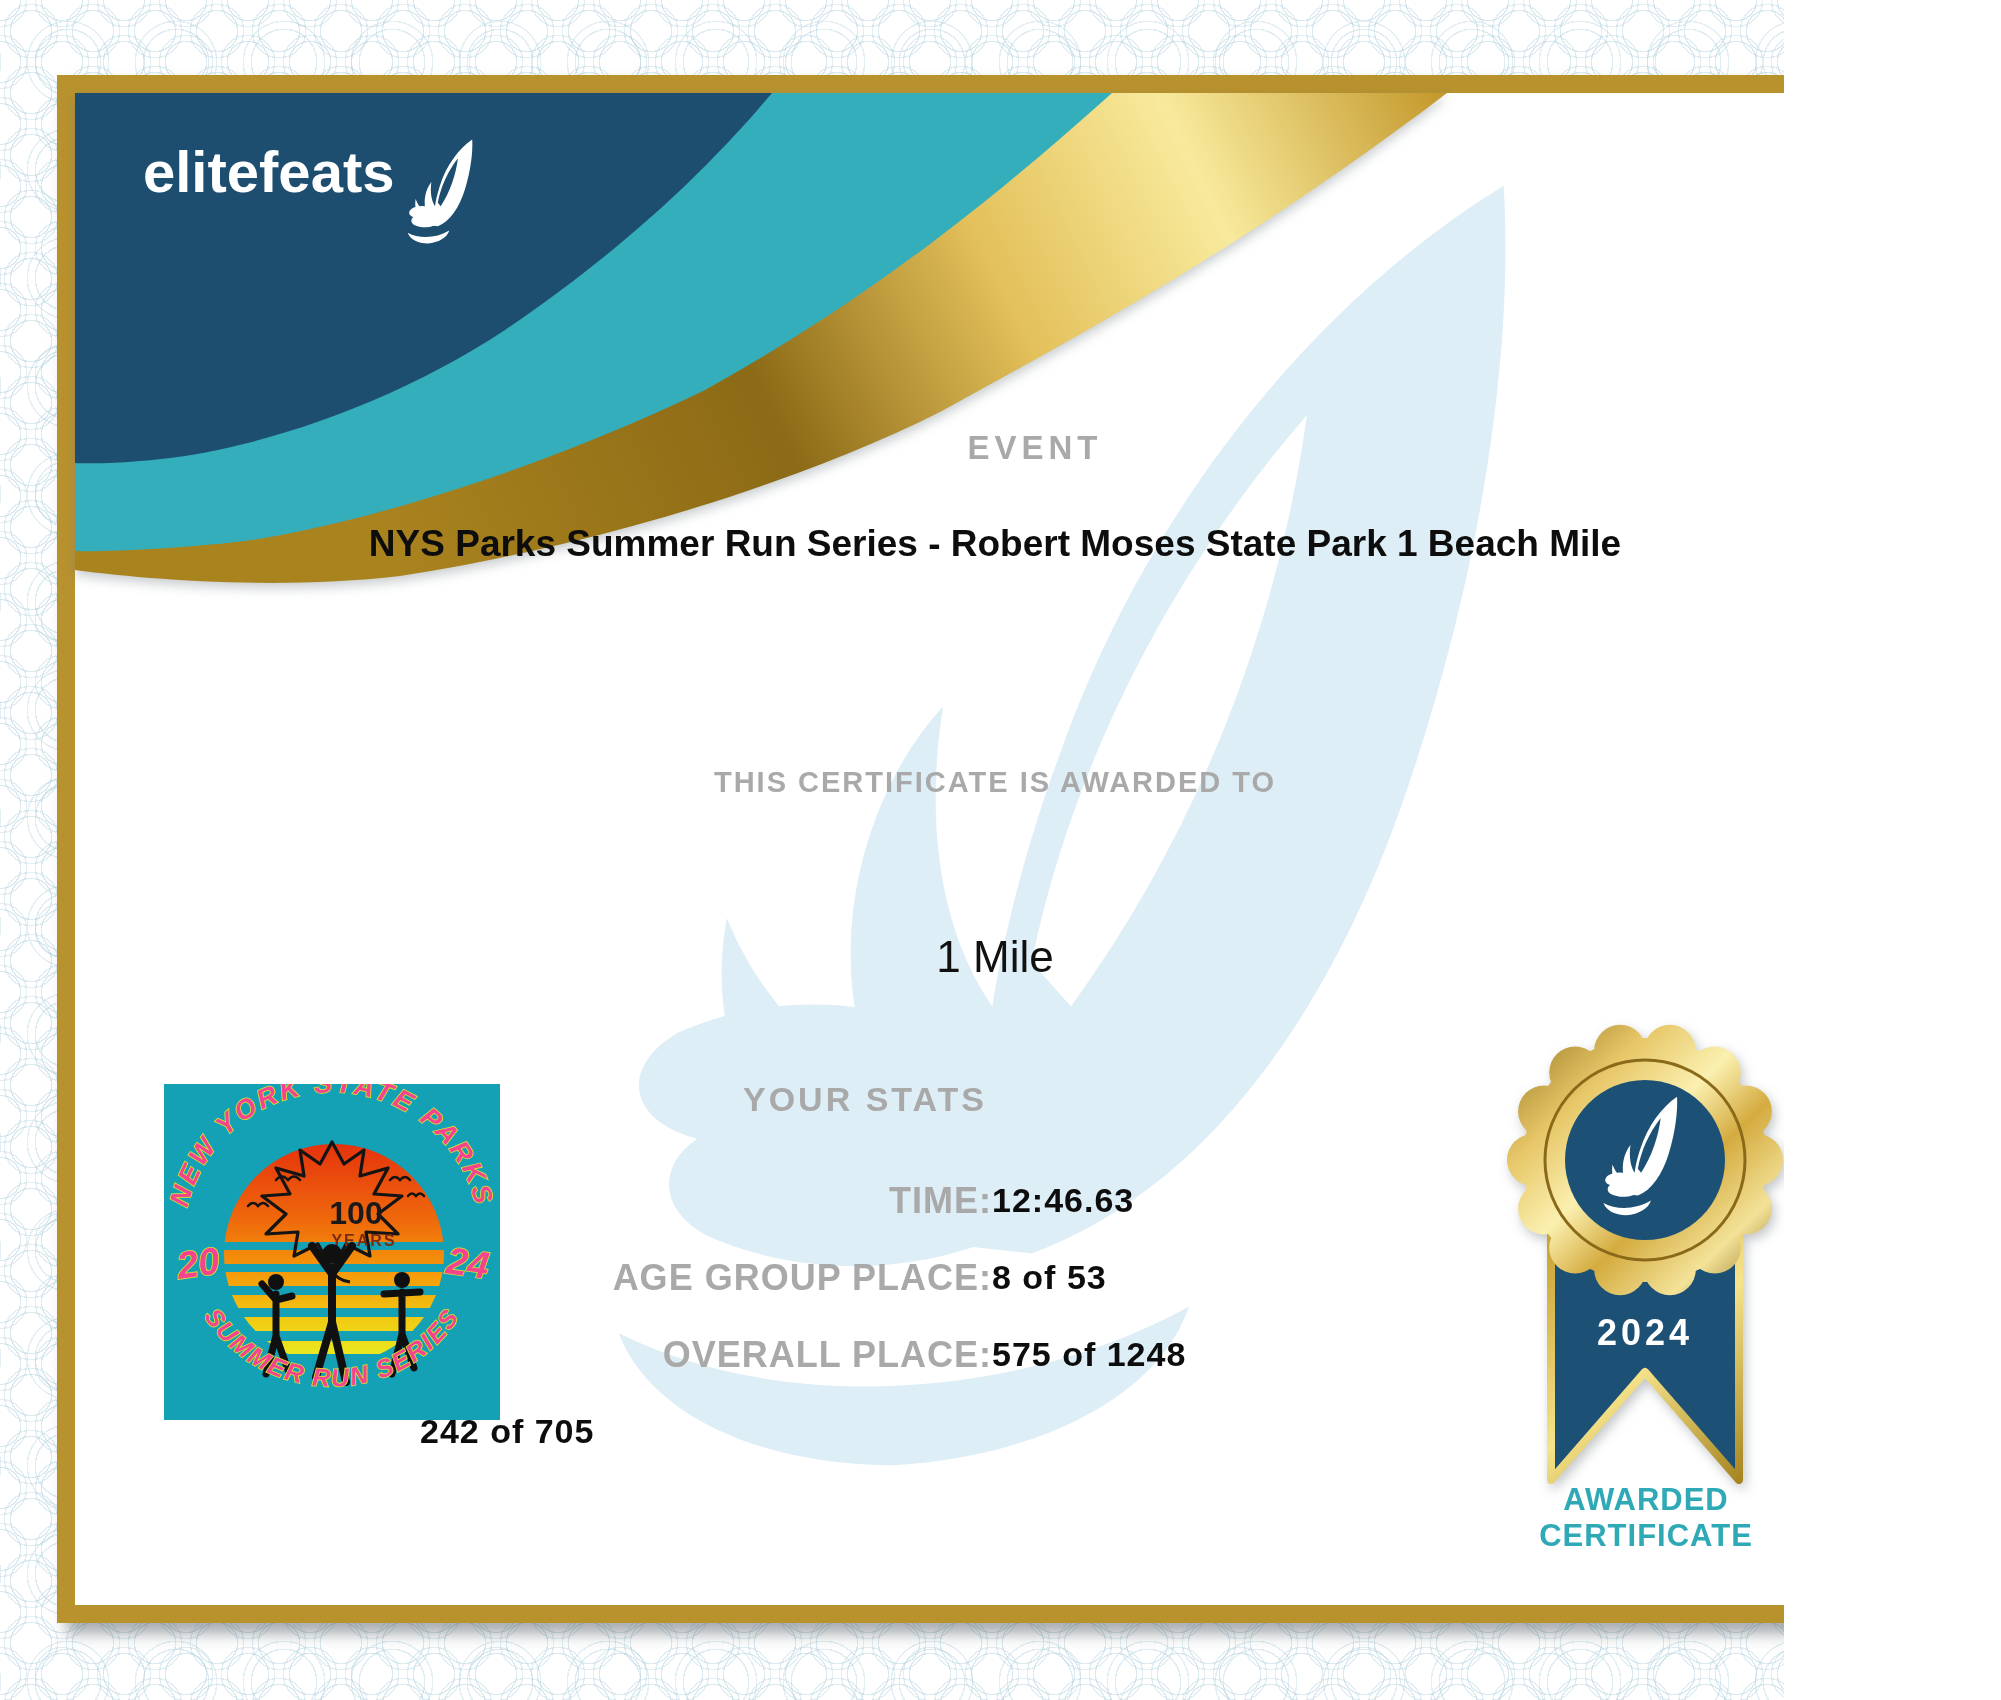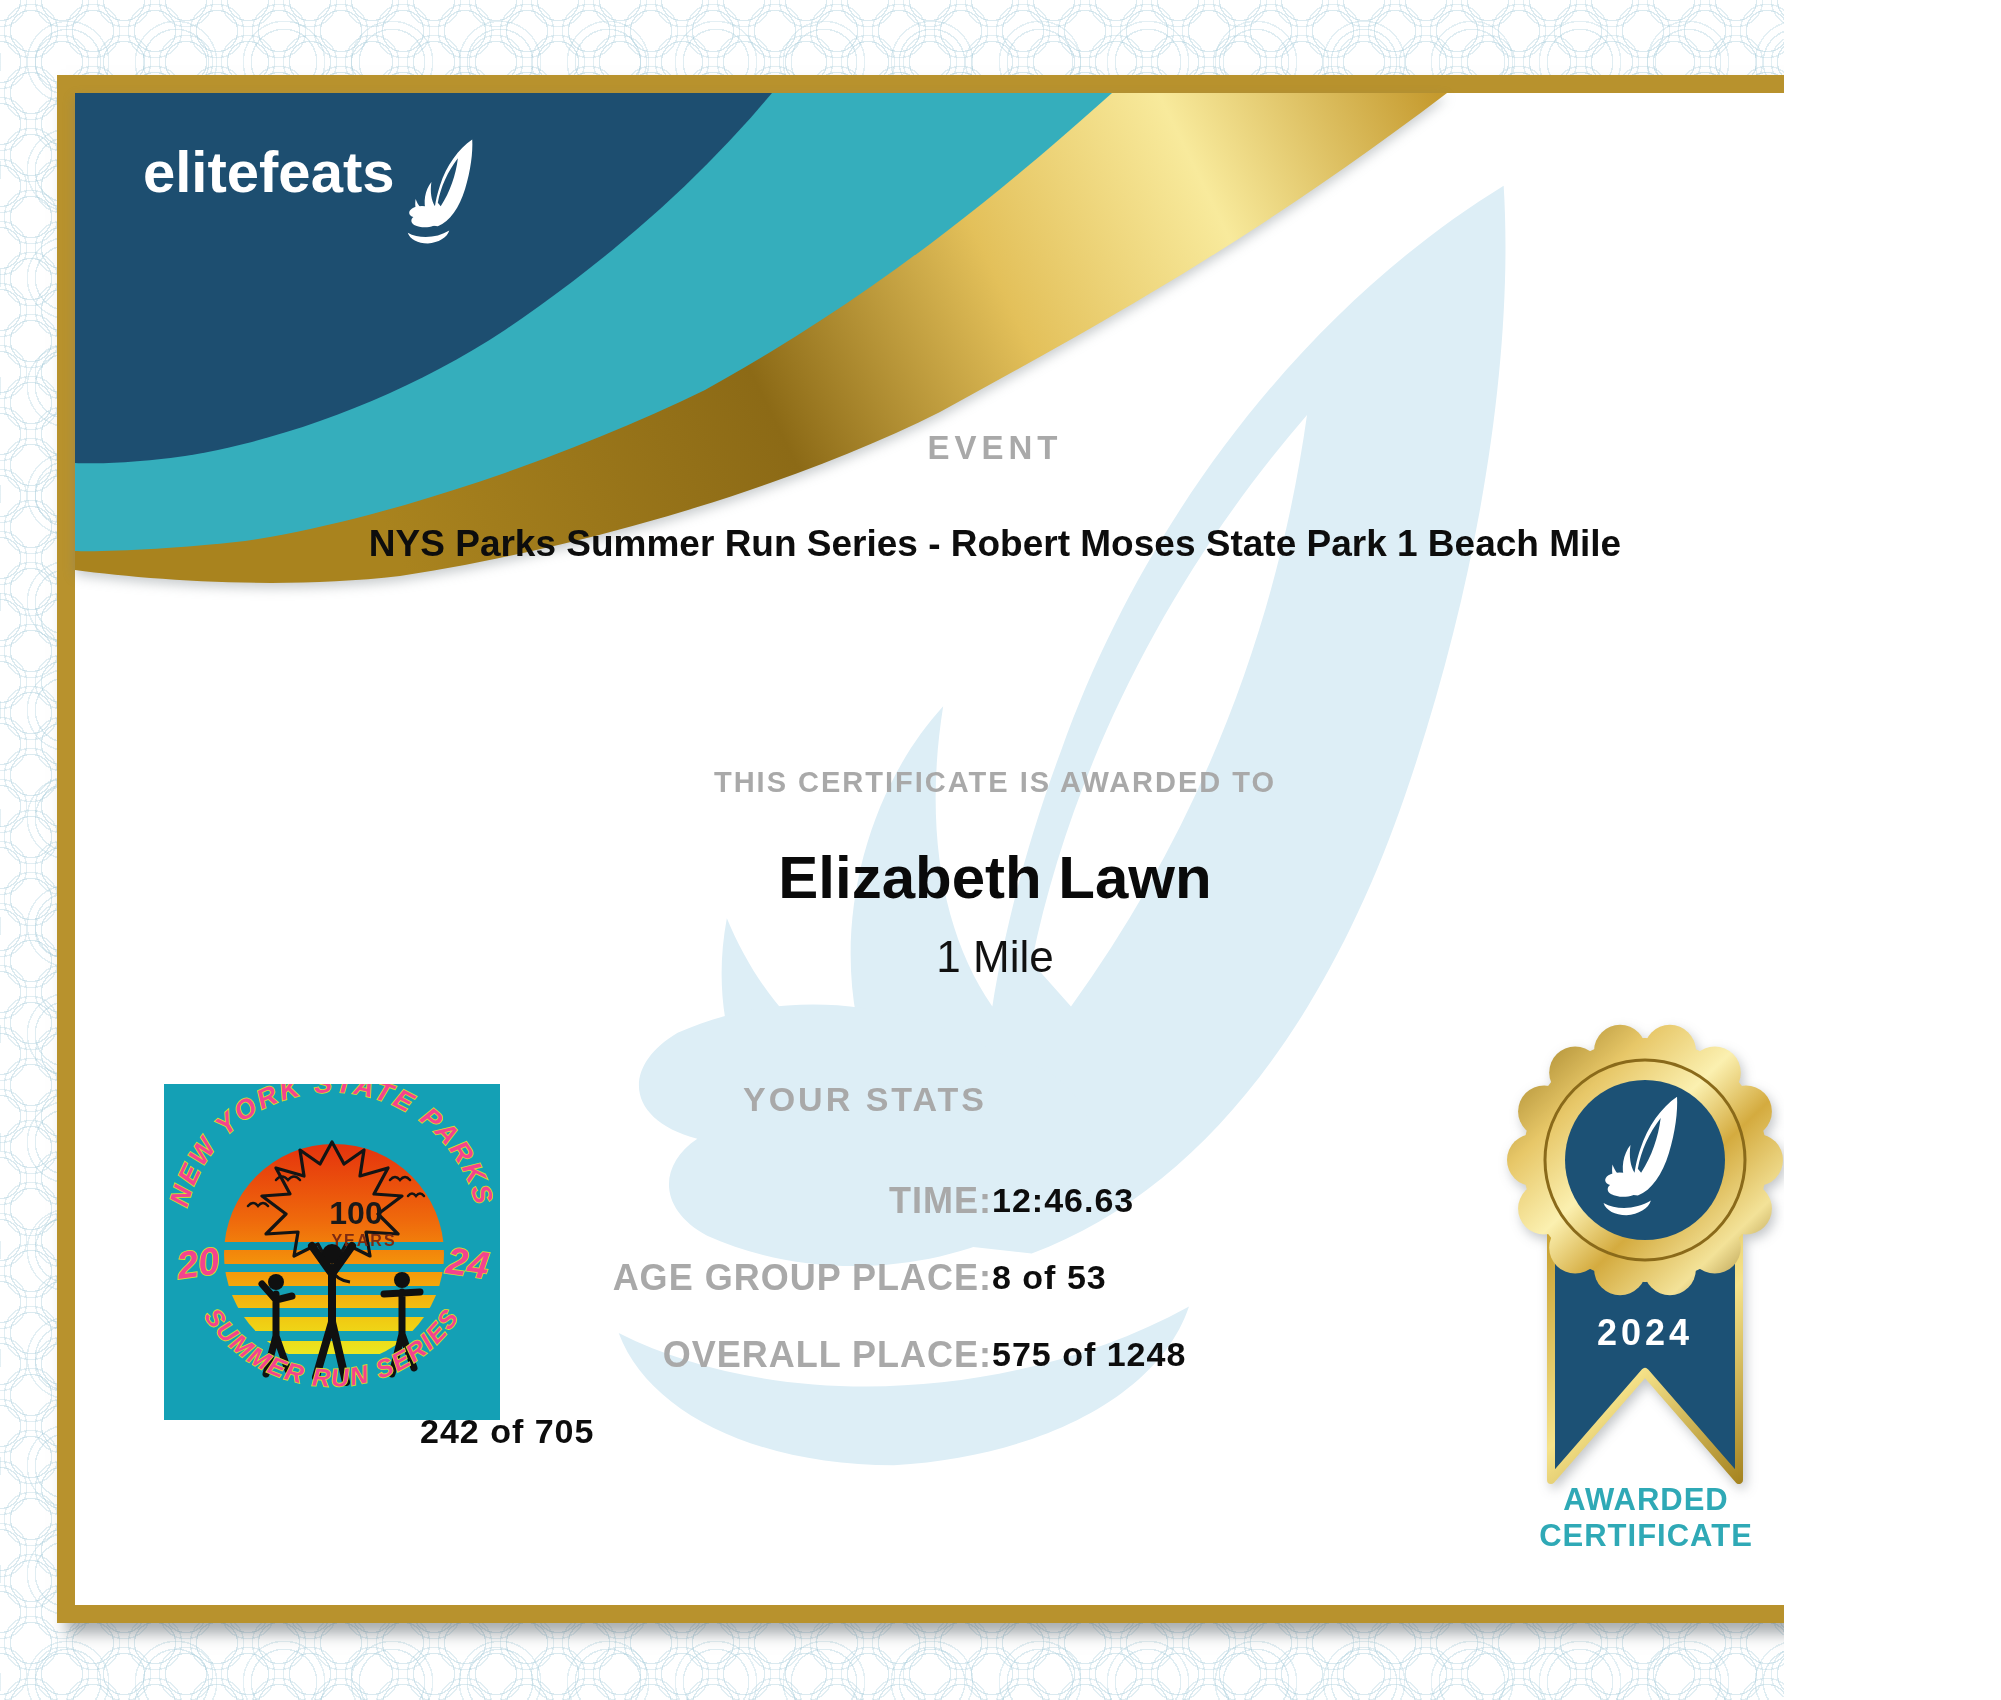--- a/index.html
+++ b/index.html
@@ -25,21 +25,21 @@
     box-shadow:9px 11px 14px rgba(96,106,112,.55);
   }
   svg.abs{position:absolute;}
   
   .brand-word{
     position:absolute;left:143px;top:142px;width:300px;
     font-size:58px;font-weight:700;letter-spacing:0px;color:#ffffff;line-height:1.05;
   }
   
   .ctext{position:absolute;left:75px;width:1840px;text-align:center;line-height:1.1;}
-  .event-label{top:430px;font-size:33px;font-weight:700;letter-spacing:5px;color:#a9a9a9;}
+  .event-label{top:430px;font-size:33px;font-weight:700;letter-spacing:5px;color:#a9a9a9;padding-left:40px;}
   .event-name{top:524px;font-size:37px;font-weight:700;color:#0d0d0d;}
   .award-intro{top:767px;font-size:29px;font-weight:700;letter-spacing:2px;color:#a9a9a9;text-align:center;}
   .recipient{top:845px;font-size:60px;font-weight:700;color:#0a0a0a;}
   .distance{top:933px;font-size:44px;font-weight:400;color:#111111;}
   .stats-label{position:absolute;left:465px;top:1080px;width:800px;text-align:center;
     font-size:34px;font-weight:700;letter-spacing:3px;color:#a9a9a9;}
   
   .stats{position:absolute;left:420px;top:1162px;width:900px;}
   .stat-row{display:flex;align-items:center;height:77px;}
   .stat-row .lab{flex:0 0 572px;text-align:right;font-size:36px;font-weight:700;
@@ -90,21 +90,20 @@
   </svg>
 
   <div class="brand-word">elitefeats</div>
   <svg class="abs" style="left:402px;top:138px;" width="86" height="115" viewBox="0 0 120 160">
     <use href="#wingfoot" fill="#ffffff"></use>
   </svg>
 
   <div class="ctext event-label">EVENT</div>
   <div class="ctext event-name">NYS Parks Summer Run Series - Robert Moses State Park 1 Beach Mile</div>
   <div class="ctext award-intro">THIS CERTIFICATE IS AWARDED TO</div>
-  <div class="ctext recipient">Elizabeth Lawn</div>
   <div class="ctext distance">1 Mile</div>
   <div class="stats-label">YOUR STATS</div>
 
   <div class="stats">
     <div class="stat-row">
       <span class="lab">TIME:</span>
       <span class="val">12:46.63</span>
     </div>
     <div class="stat-row">
       <span class="lab">AGE GROUP PLACE:</span>

